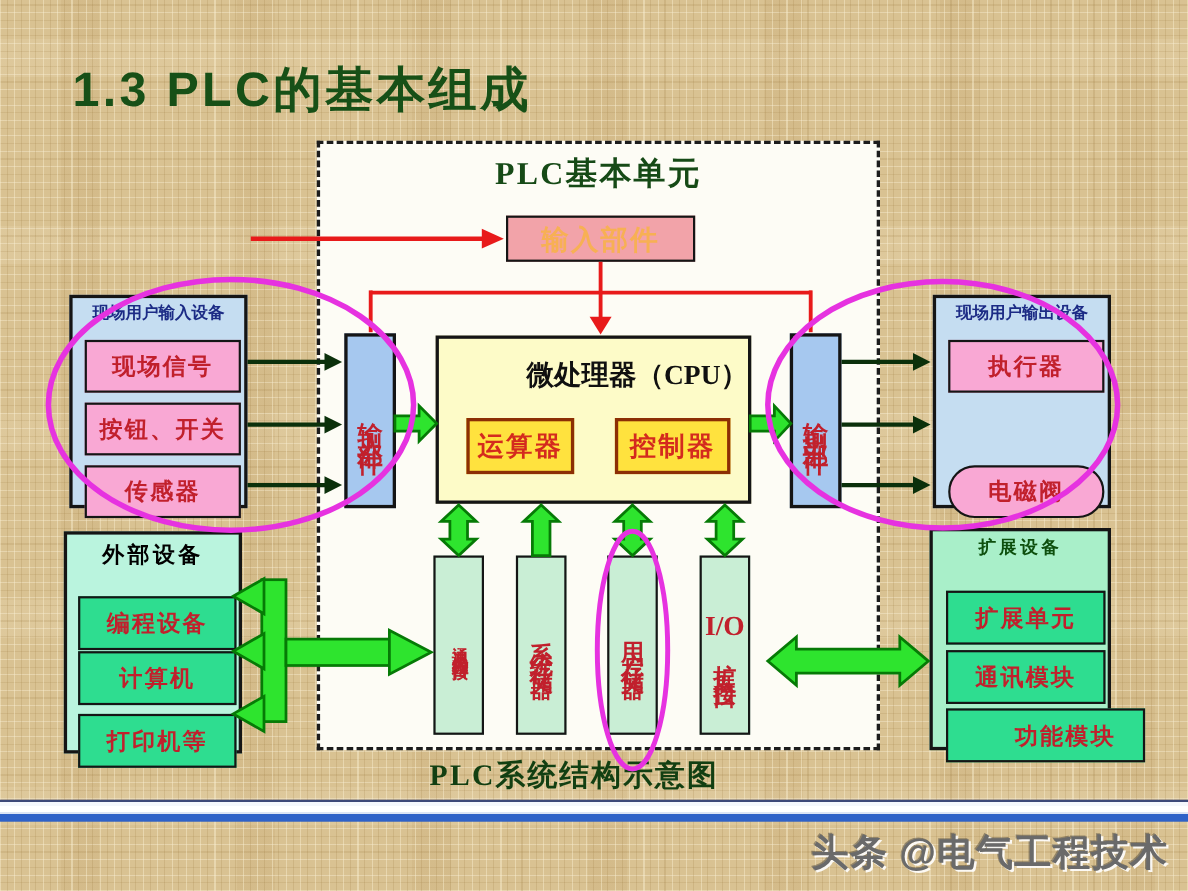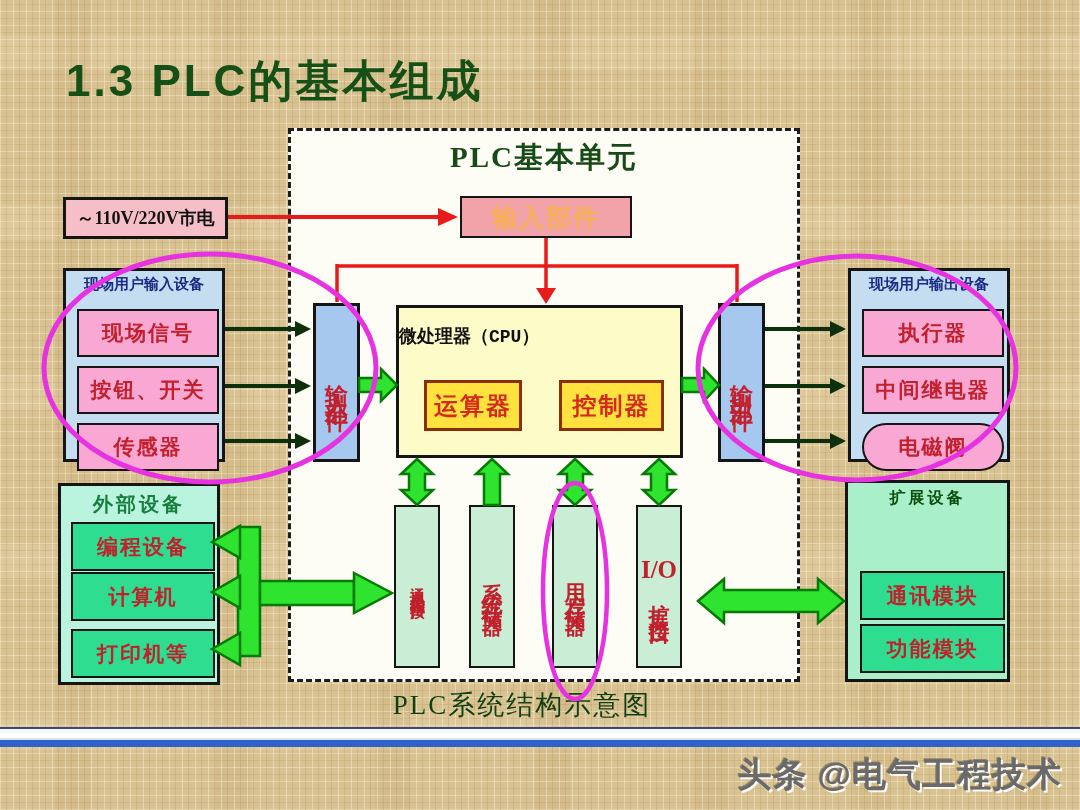--- a/index.html
+++ b/index.html
@@ -42,61 +42,60 @@
   .panel-header{position:absolute;left:0;top:4px;width:100%;text-align:center;
     font-size:15px;font-weight:bold;color:#1c2b85;font-family:"Liberation Serif", serif;}
   .blue-item{position:absolute;left:11px;width:138px;height:44px;background:#f9a8d4;border:2px solid #151515;
     display:flex;align-items:center;justify-content:center;
     font-size:21px;font-weight:bold;color:#c1202c;font-family:"Liberation Serif", serif;letter-spacing:2px;}
   .unit-box{width:47px;height:159px;top:303px;background:#a6c8ef;border:3px solid #151515;
     display:flex;align-items:center;justify-content:center;}
   .vtext{writing-mode:vertical-rl;text-orientation:upright;}
   .unit-box .vtext{font-size:23px;font-weight:bold;color:#c1202c;letter-spacing:9px;font-family:"Liberation Serif", serif;}
   .cpu-box{left:396px;top:305px;width:287px;height:153px;background:#fdfbc8;border:3px solid #151515;}
-  .cpu-title{position:absolute;left:0;top:16px;width:100%;text-align:left;
-    font-size:18px;font-weight:bold;color:#101010;font-family:Liberation Mono, monospace;}
+  .cpu-title{position:absolute;left:0;top:16px;width:100%;text-align:right;
+    font-size:25px;font-weight:bold;color:#101010;font-family:Liberation Serif, serif;}
   .yellow-box{position:absolute;background:#ffe23e;border:3px solid #8c2e04;
     display:flex;align-items:center;justify-content:center;
     font-size:24px;font-weight:bold;color:#d42a1e;font-family:"Liberation Serif", serif;letter-spacing:2px;}
   .mem-box{top:505px;width:46px;height:163px;background:#c9eed5;border:2px solid #151515;
     display:flex;flex-direction:column;align-items:center;justify-content:center;}
   .mem-box .vtext{color:#c1202c;font-weight:bold;font-family:"Liberation Serif", serif;}
   .mem-large{font-size:21px;letter-spacing:8px;}
   .mem-small{font-size:15px;letter-spacing:3px;}
   .io-label{font-size:25px;font-weight:bold;color:#c1202c;font-family:"Liberation Serif", serif;margin-bottom:2px;}
   .aqua-panel{border:3px solid #151515;}
   .external-panel{left:58px;top:483px;width:162px;height:202px;background:#baf4de;}
   .expansion-panel{left:845px;top:480px;width:165px;height:202px;background:#a9efc9;}
   .ext-header{position:absolute;left:0;top:5px;width:100%;text-align:center;
-    font-size:20px;font-weight:bold;color:#15803d;font-family:"Liberation Serif", serif;letter-spacing:3px;}
+    font-size:20px;font-weight:bold;color:#000000;font-family:"Liberation Serif", serif;letter-spacing:3px;}
   .exp-header{position:absolute;left:0;top:5px;width:100%;text-align:center;
     font-size:16px;font-weight:bold;color:#0d4f0d;font-family:"Liberation Serif", serif;letter-spacing:3px;}
   .green-item{position:absolute;background:#2edd90;border:2px solid #151515;
     display:flex;align-items:center;justify-content:center;
-    font-size:21px;font-weight:bold;color:#c1202c;font-family:"Liberation Serif", serif;letter-spacing:2px;}
+    font-size:21px;font-weight:bold;color:#c1202c;font-family:"Liberation Serif", serif;letter-spacing:2px;margin-top:20px;}
   .caption{left:288px;top:687px;width:468px;text-align:center;
-    font-size:27px;font-weight:normal;color:#123f12;font-family:"Liberation Serif", serif;letter-spacing:2px;}
+    font-size:27px;font-weight:bold;color:#123f12;font-family:"Liberation Serif", serif;letter-spacing:2px;}
   .divider{left:0;top:727px;width:1080px;height:20px;
     background:linear-gradient(180deg,#3c4878 0 2px,#f4f7fc 2px 6px,#ffffff 6px 11px,#dce4f4 11px 13px,#2f62c8 13px 20px);}
   .watermark{right:18px;top:752px;font-size:34px;font-weight:bold;color:#6a6a6a;
     text-shadow:2px 2px 0 rgba(255,255,255,0.9), -1px -1px 0 rgba(40,40,40,0.4);
     letter-spacing:1px;}
   svg.overlay{position:absolute;left:0;top:0;pointer-events:none;}
 </style>
 </head>
 <body>
 
 <div class="slide">
 
   <div class="abs slide-title">1.3 PLC的基本组成</div>
 
   <div class="abs dashed-box"></div>
   <div class="abs plc-title">PLC基本单元</div>
 
-  <div class="abs box mains-box">～110V/220V市电</div>
 
   <div class="abs box power-box">输入部件</div>
 
   <div class="abs panel input-panel">
     <div class="panel-header">现场用户输入设备</div>
     <div class="blue-item" style="top:38px;">现场信号</div>
     <div class="blue-item" style="top:95px;">按钮、开关</div>
     <div class="blue-item" style="top:152px;">传感器</div>
   </div>
 
@@ -110,21 +109,20 @@
     <div class="yellow-box" style="left:160px;top:72px;width:99px;height:45px;">控制器</div>
   </div>
 
   <div class="abs unit-box" style="left:718px;">
     <span class="vtext">输出部件</span>
   </div>
 
   <div class="abs panel output-panel">
     <div class="panel-header">现场用户输出设备</div>
     <div class="blue-item" style="top:38px;">执行器</div>
-    <div class="blue-item" style="top:95px;">中间继电器</div>
     <div class="blue-item" style="top:152px;border-radius:24px;">电磁阀</div>
   </div>
 
   <div class="abs mem-box" style="left:394px;">
     <span class="vtext mem-small">通讯及编程接口</span>
   </div>
   <div class="abs mem-box" style="left:469px;">
     <span class="vtext mem-large">系统存储器</span>
   </div>
   <div class="abs mem-box" style="left:552px;">
@@ -137,22 +135,23 @@
 
   <div class="abs aqua-panel external-panel">
     <div class="ext-header">外部设备</div>
     <div class="green-item" style="left:10px;top:36px;width:140px;height:45px;">编程设备</div>
     <div class="green-item" style="left:10px;top:86px;width:140px;height:45px;">计算机</div>
     <div class="green-item" style="left:10px;top:143px;width:140px;height:45px;">打印机等</div>
   </div>
 
   <div class="abs aqua-panel expansion-panel">
     <div class="exp-header">扩展设备</div>
+    <div class="green-item" style="left:12px;top:34px;width:141px;height:45px;">扩展单元</div>
     <div class="green-item" style="left:12px;top:88px;width:141px;height:45px;">通讯模块</div>
-    <div class="green-item" style="left:12px;top:141px;width:141px;height:45px;">功能模块</div>
+    <div class="green-item" style="left:12px;top:141px;width:141px;height:45px;padding-left:36px;">功能模块</div>
   </div>
 
   <div class="abs caption">PLC系统结构示意图</div>
 
   <div class="abs divider"></div>
 
   <div class="abs watermark">头条 @电气工程技术</div>
 
   <svg class="overlay" width="1080" height="810" viewBox="0 0 1080 810">
 

